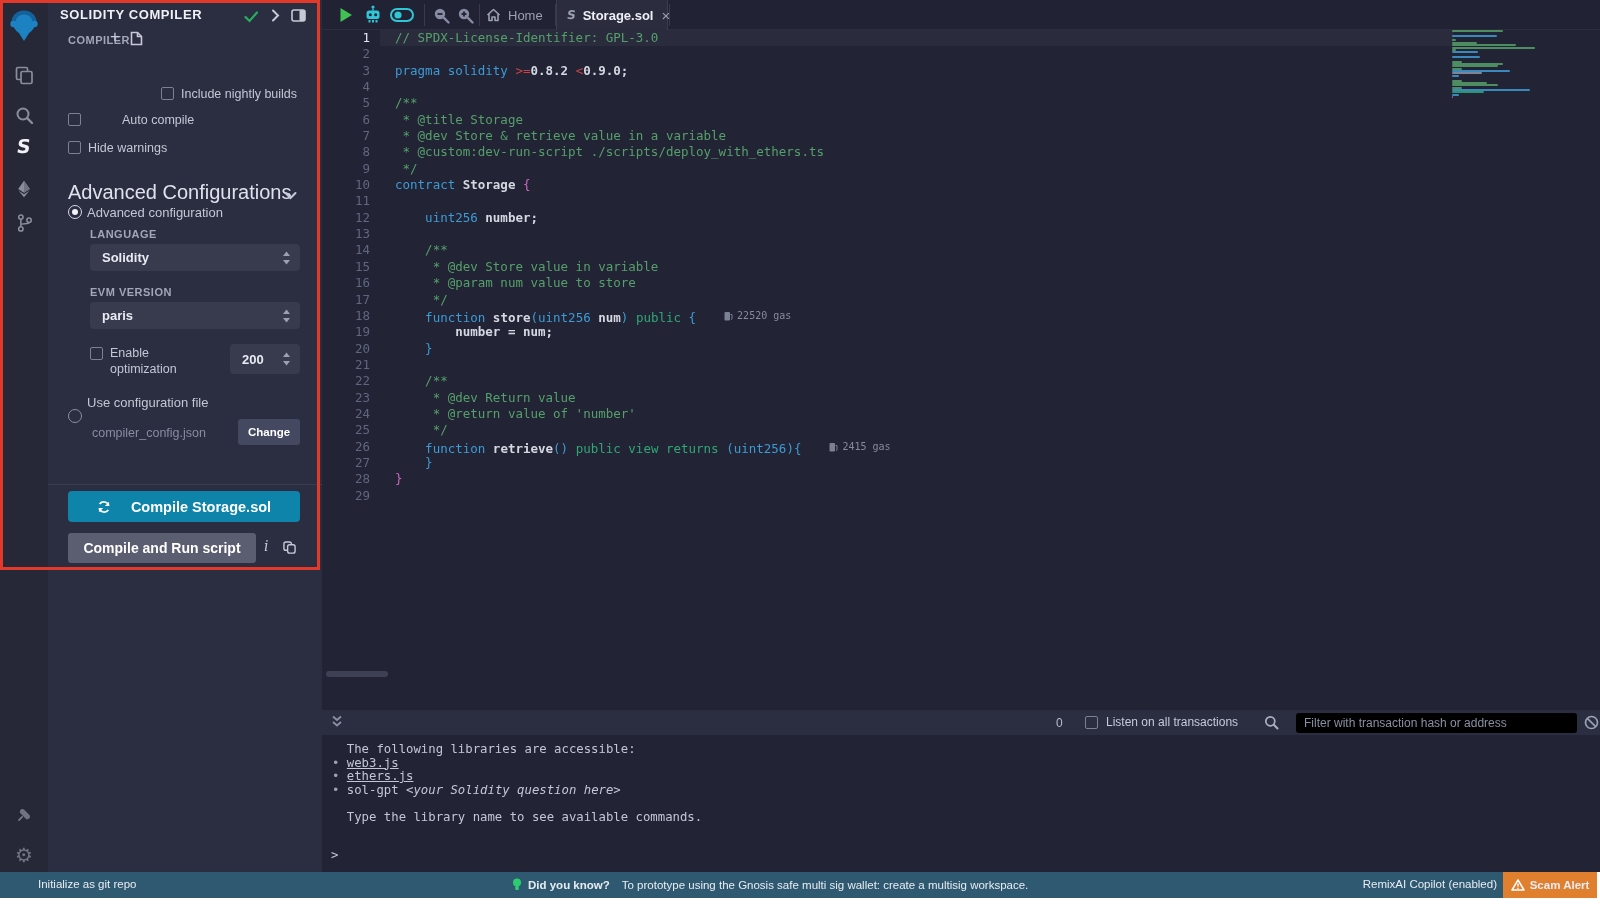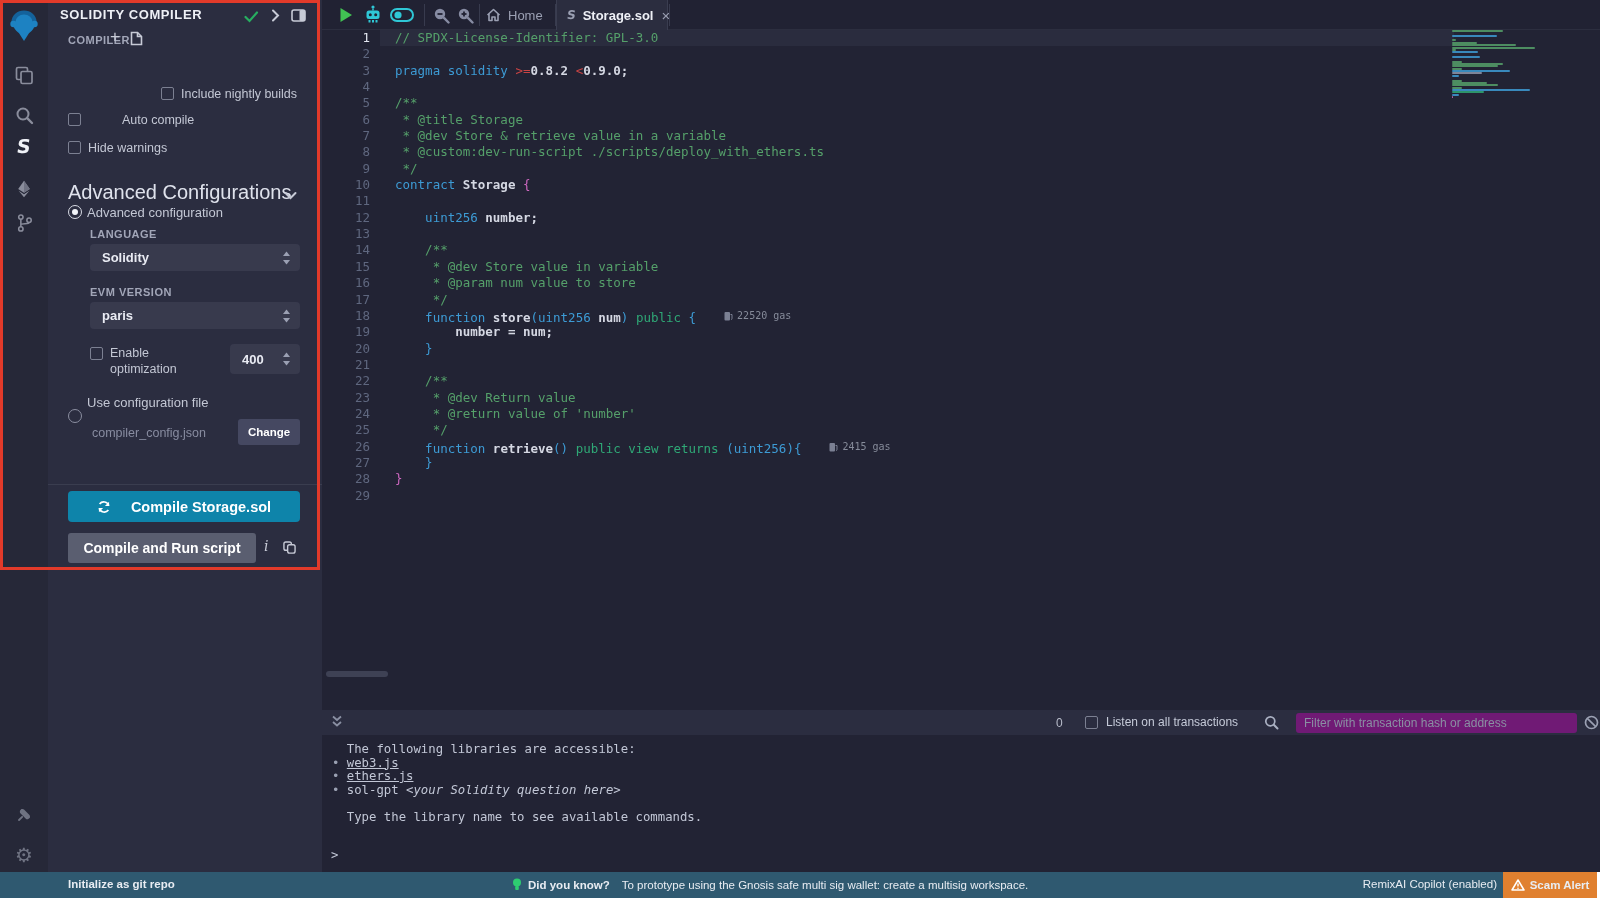--- a/index.html
+++ b/index.html
@@ -58,34 +58,34 @@
   #minimap { position:absolute; left:1130px; top:0; width:92px; cursor:pointer; }
   #minimap div { height:2px; margin-bottom:0.36px; border-radius:1px; }
   #hscroll-thumb { position:absolute; left:4px; top:671px; width:62px; height:6px; background:#3e4154; border-radius:3px; cursor:pointer; }
 
   
   #termbar { position:absolute; left:0; top:710px; width:100%; height:25px; background:#2b2d40; display:flex; align-items:center; }
   #term-count { position:absolute; left:734px; font-size:12px; color:#b9bdcb; }
   #term-cbx { position:absolute; left:763px; top:6px; }
   #term-listen { position:absolute; left:784px; font-size:12px; color:#c5cad8; top:5px; }
   #term-search { position:absolute; left:942px; top:5px; cursor:pointer; }
-  #term-filter { position:absolute; left:974px; top:2.5px; width:281px; height:20px; background:#701a75; border:none; border-radius:3px; color:#c5cad8; font-size:12px; padding:0 8px; font-family:inherit; }
+  #term-filter { position:absolute; left:974px; top:2.5px; width:281px; height:20px; background:#000000; border:none; border-radius:3px; color:#c5cad8; font-size:12px; padding:0 8px; font-family:inherit; }
   #term-filter::placeholder { color:#8a90a3; }
   #term-ban { position:absolute; left:1262px; top:5px; cursor:pointer; }
   #term-chevrons { position:absolute; left:8px; top:5px; cursor:pointer; }
   #termbody { position:absolute; left:0; top:735px; width:100%; height:137px; background:#222334; font-family:"DejaVu Sans Mono", monospace; font-size:12.3px; color:#c2c7d6; }
   #term-lines { position:absolute; left:10px; top:8px; line-height:13.5px; white-space:pre; }
   #term-lines .bullet { color:#9aa0b2; }
   #term-lines a { color:#c2c7d6; text-decoration:underline; cursor:pointer; }
   #term-lines i { }
   #term-prompt { position:absolute; left:9px; top:113px; color:#c2c7d6; }
 
   
   #statusbar { position:absolute; left:0; top:872px; width:1597px; height:26px; background:#2f5970; color:#e8ecf2; font-size:11.5px; }
-  #sb-left { position:absolute; left:68px; top:6px; cursor:pointer;font-weight:bold; }
+  #sb-left { position:absolute; left:38px; top:6px; cursor:pointer; }
   #sb-tip { position:absolute; left:512px; top:6px; display:flex; align-items:center; gap:6px; }
   #sb-tip b { font-weight:bold; }
   #sb-copilot { position:absolute; right:100px; top:6px; cursor:pointer; }
   #scam-alert { position:absolute; right:0; top:0; width:94px; height:26px; background:#e0802f; display:flex; align-items:center; justify-content:center; gap:5px; font-weight:bold; cursor:pointer; }
 </style>
 </head>
 <body>
 
 <div id="stage">
 
@@ -207,21 +207,21 @@
       <span class="sel-text">paris</span>
       <svg class="stepper" viewBox="0 0 9 14">
           <path d="M4.5 0.5 L8 5 L1 5 Z" fill="#9ba0b3"></path>
           <path d="M4.5 13.5 L8 9 L1 9 Z" fill="#9ba0b3"></path>
         </svg>
     </div>
 
     <div class="abs cbx" style="left:42px;top:347px;"></div>
     <div class="abs cbx-label" style="left:62px;top:345px;width:86px;line-height:16px;">Enable optimization</div>
     <div class="abs select" style="left:182px;top:344px;width:70px;height:30px;">
-      <span class="sel-text" style="font-weight:600;">400</span>
+      <span class="sel-text" style="font-weight:600;">200</span>
       <svg class="stepper" viewBox="0 0 9 14">
           <path d="M4.5 0.5 L8 5 L1 5 Z" fill="#9ba0b3"></path>
           <path d="M4.5 13.5 L8 9 L1 9 Z" fill="#9ba0b3"></path>
         </svg>
     </div>
 
     <div class="abs radio" style="left:20px;top:395px;"></div>
     <div class="abs cbx-label" style="left:39px;top:395px;font-size:13px;">Use configuration file</div>
 
     <div class="abs" style="left:44px;top:426px;font-size:12.5px;color:#888ca0;">compiler_config.json</div>

